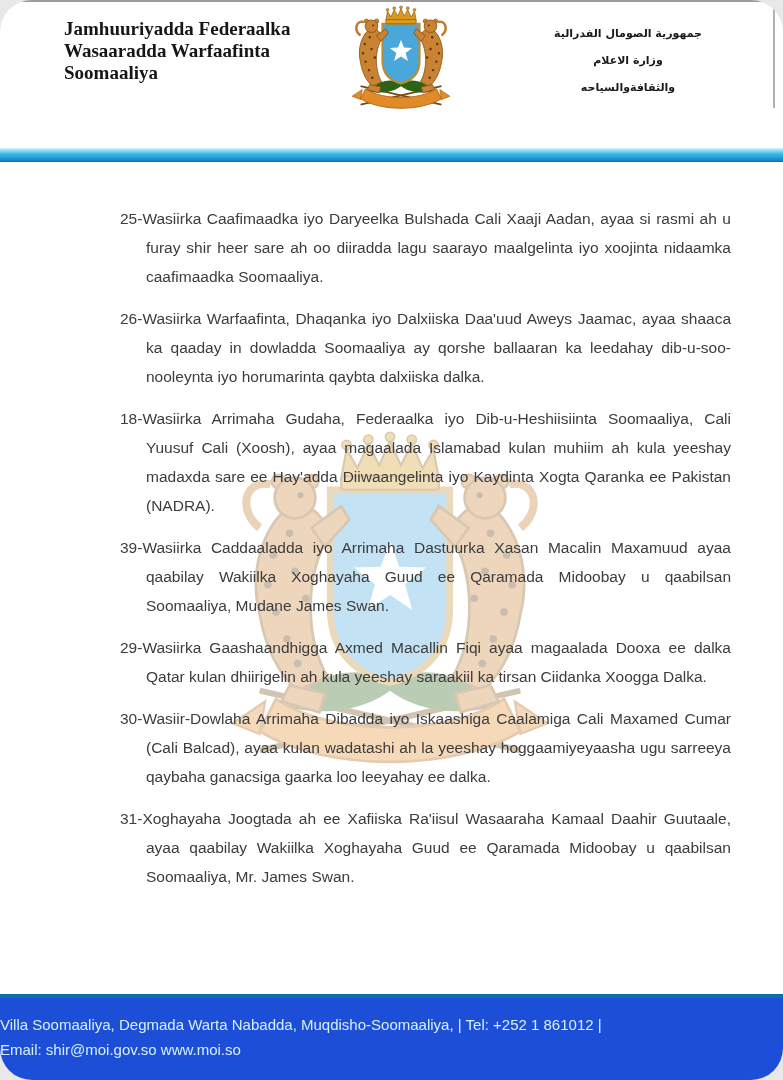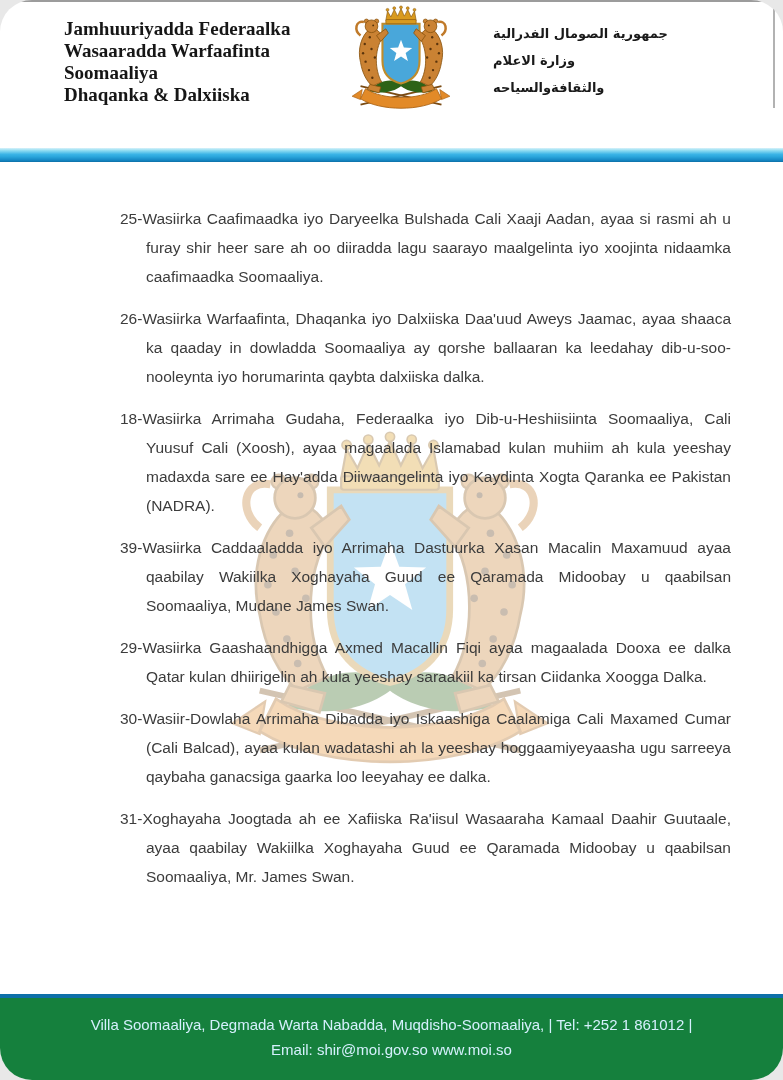--- a/index.html
+++ b/index.html
@@ -19,23 +19,23 @@
   .header{position:relative;height:148px;z-index:2;}
   .org-block{
     position:absolute;left:64px;top:18px;width:270px;
     font-family:"Liberation Serif","DejaVu Serif",serif;
     font-weight:bold;font-size:19px;line-height:22px;color:#161616;
   }
   .emblem-wrap{position:absolute;left:342px;top:5px;width:118px;z-index:1;}
   .emblem-wrap svg{display:block;width:118px;height:110px;}
   .arabic-block{
     position:absolute;right:20px;top:20px;width:270px;
-    direction:rtl;text-align:left;
+    direction:rtl;text-align:center;
     font-family:"DejaVu Sans",sans-serif;
-    font-weight:600;font-size:13px;line-height:27px;color:#1a1a1a;
+    font-weight:600;font-size:11px;line-height:27px;color:#1a1a1a;
   }
   .english-lines{
     position:absolute;left:0;right:0;top:96px;text-align:center;z-index:3;
     font-family:"Liberation Serif","DejaVu Serif",serif;
     font-weight:bold;font-size:19.5px;line-height:21px;color:#141414;
   }
 
   
   .stripe{
     height:14px;width:100%;
@@ -56,22 +56,22 @@
   }
   .para{
     padding-left:26px;text-indent:-26px;
     text-align:justify;
     margin:0 0 13px 0;
   }
 
   
   .footer{
     position:absolute;bottom:0;left:0;right:0;height:86px;
-    background:#15803d;border-top:4px solid #0d6fa8;
-    text-align:center;color:#d5f0fd;
+    background:#1d4ed8;border-top:4px solid #0d6fa8;
+    color:#d5f0fd;
     font-size:15px;line-height:25px;
     padding-top:14px;box-sizing:border-box;
     z-index:2;
   }
 </style>
 </head>
 <body>
 
 <svg width="0" height="0" style="position:absolute" aria-hidden="true">
   <defs>
@@ -122,21 +122,20 @@
 
 <div class="page">
   <div class="photo-edge-top"></div>
   <div class="photo-edge-right"></div>
 
   <div class="header">
     <div class="org-block">
       <div>Jamhuuriyadda Federaalka</div>
       <div>Wasaaradda Warfaafinta</div>
       <div>Soomaaliya</div>
-      <div>Dhaqanka &amp; Dalxiiska</div>
     </div>
 
     <div class="emblem-wrap">
       <svg viewBox="0 0 140 130">
           <use href="#emblem"></use>
         </svg>
     </div>
 
     <div class="arabic-block" dir="rtl">
       <div>جمهورية الصومال الفدرالية</div>

